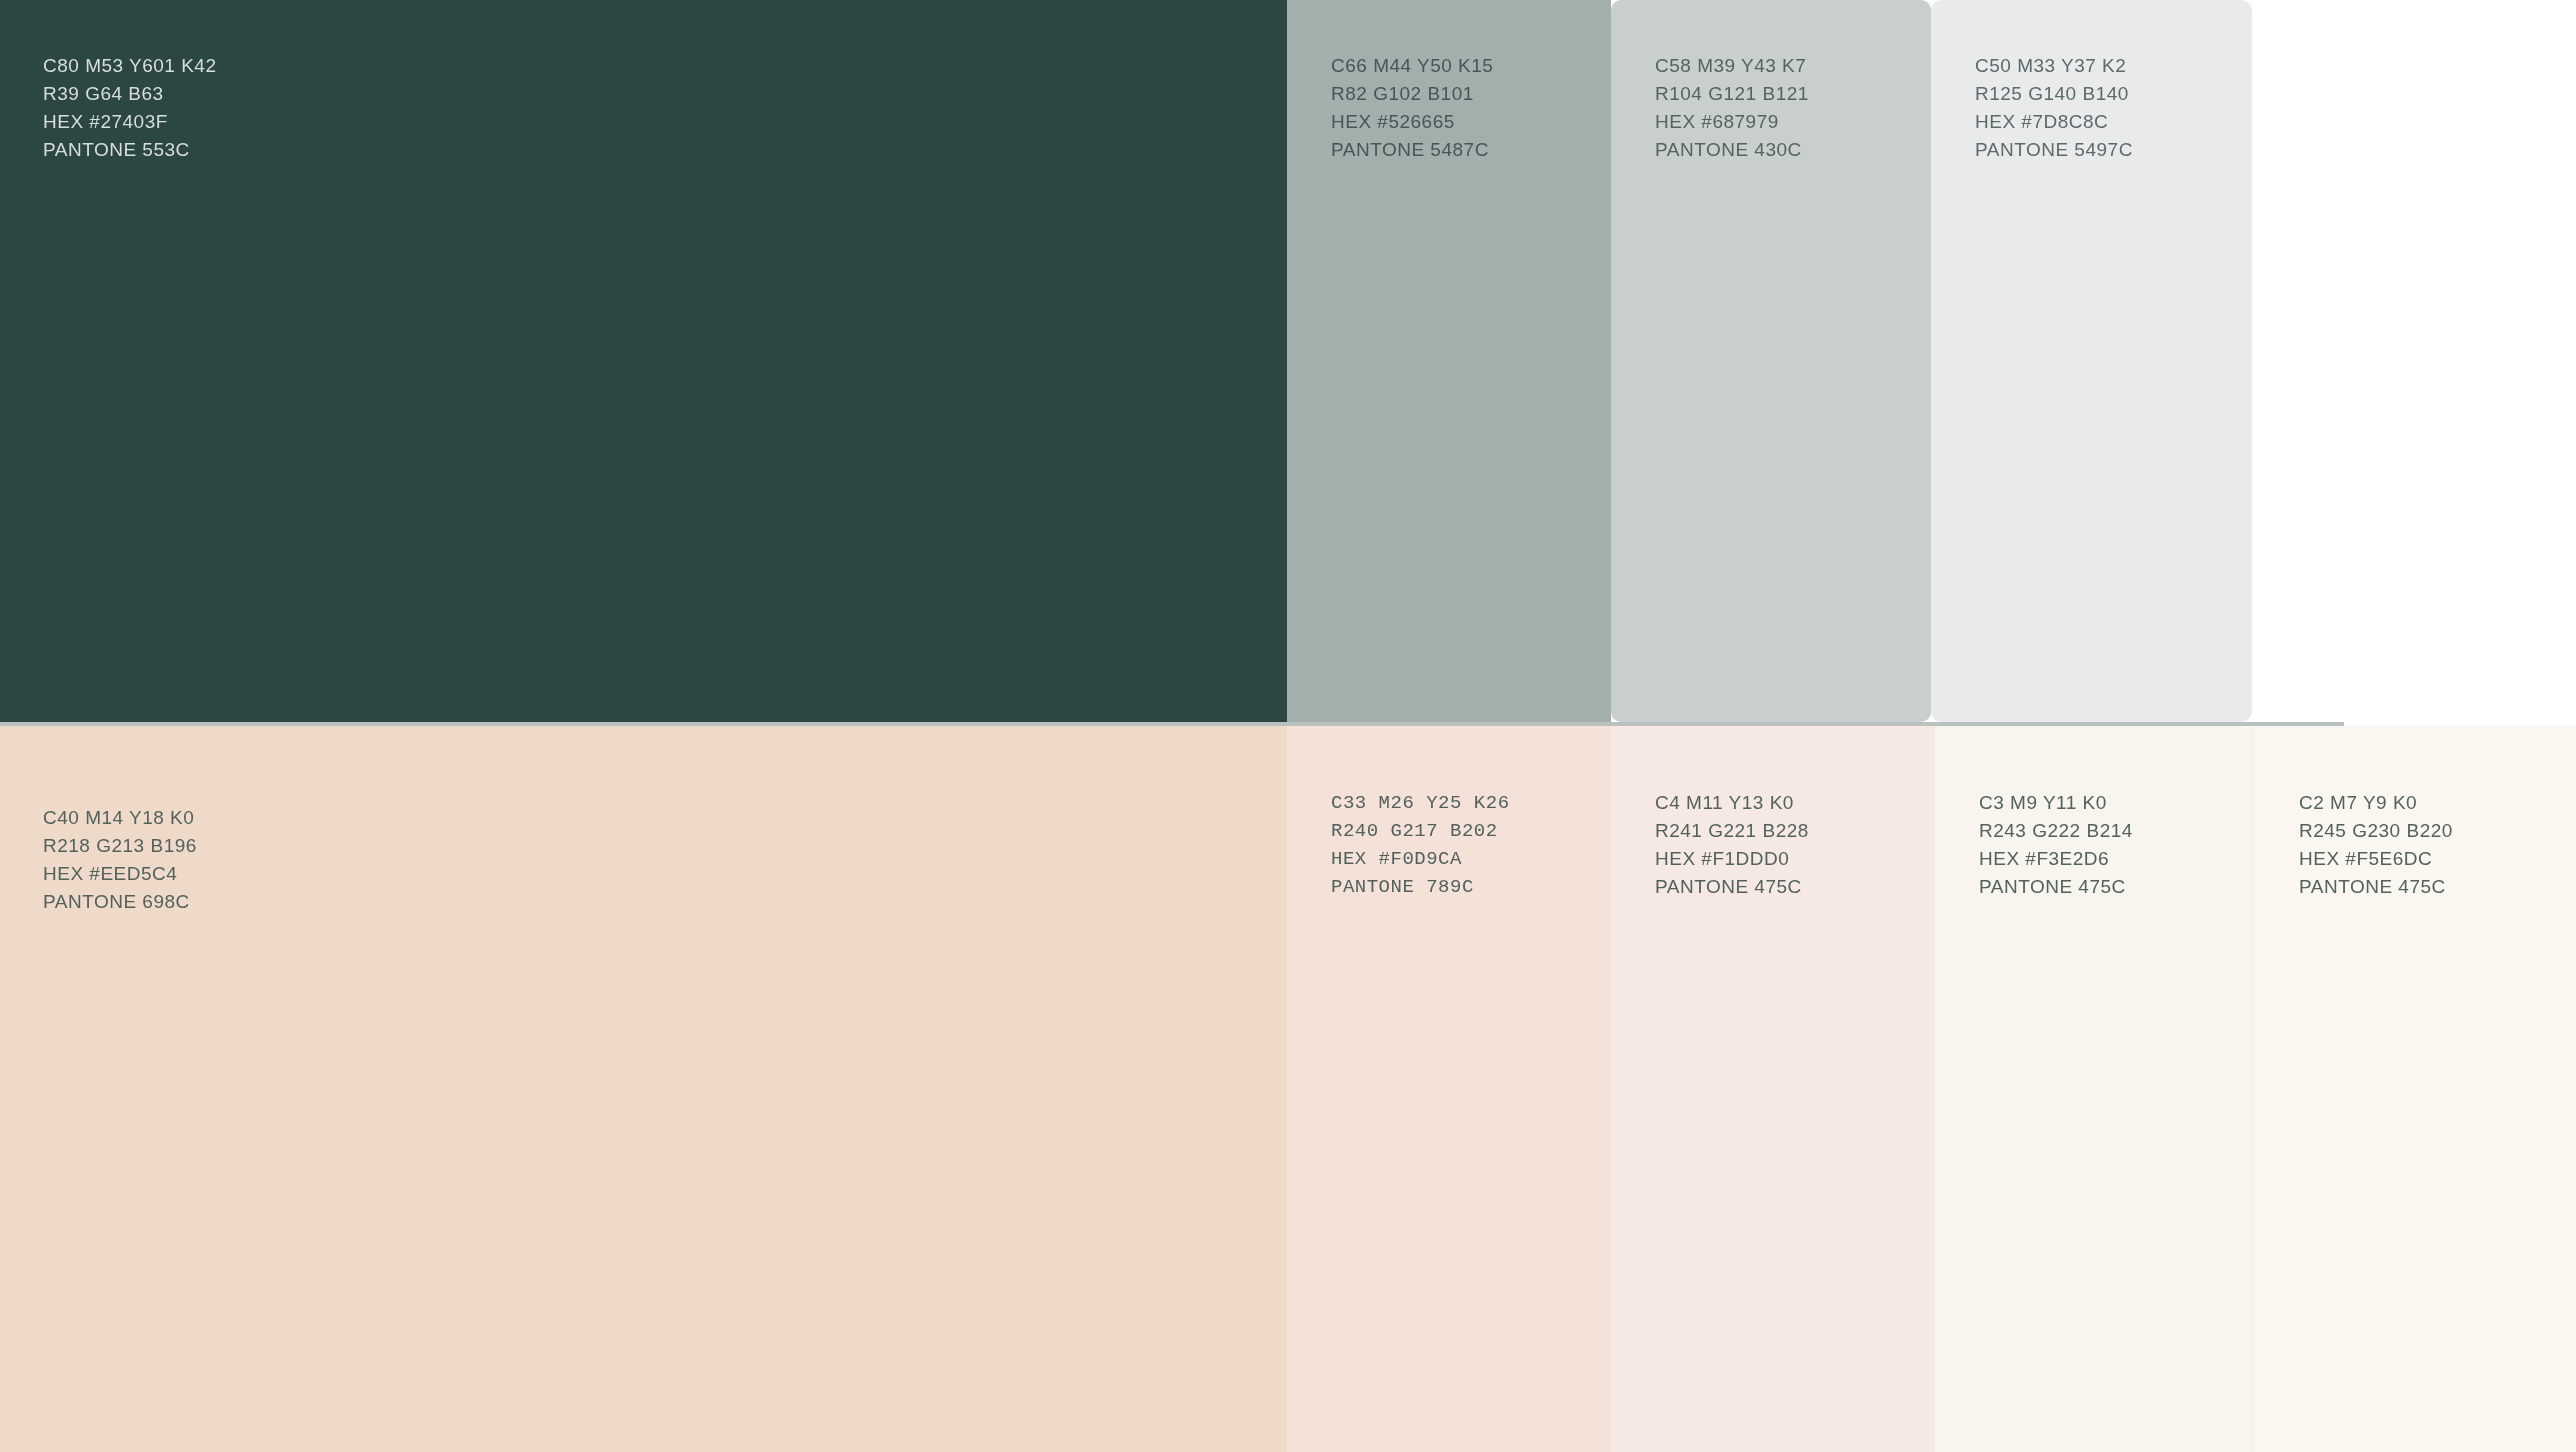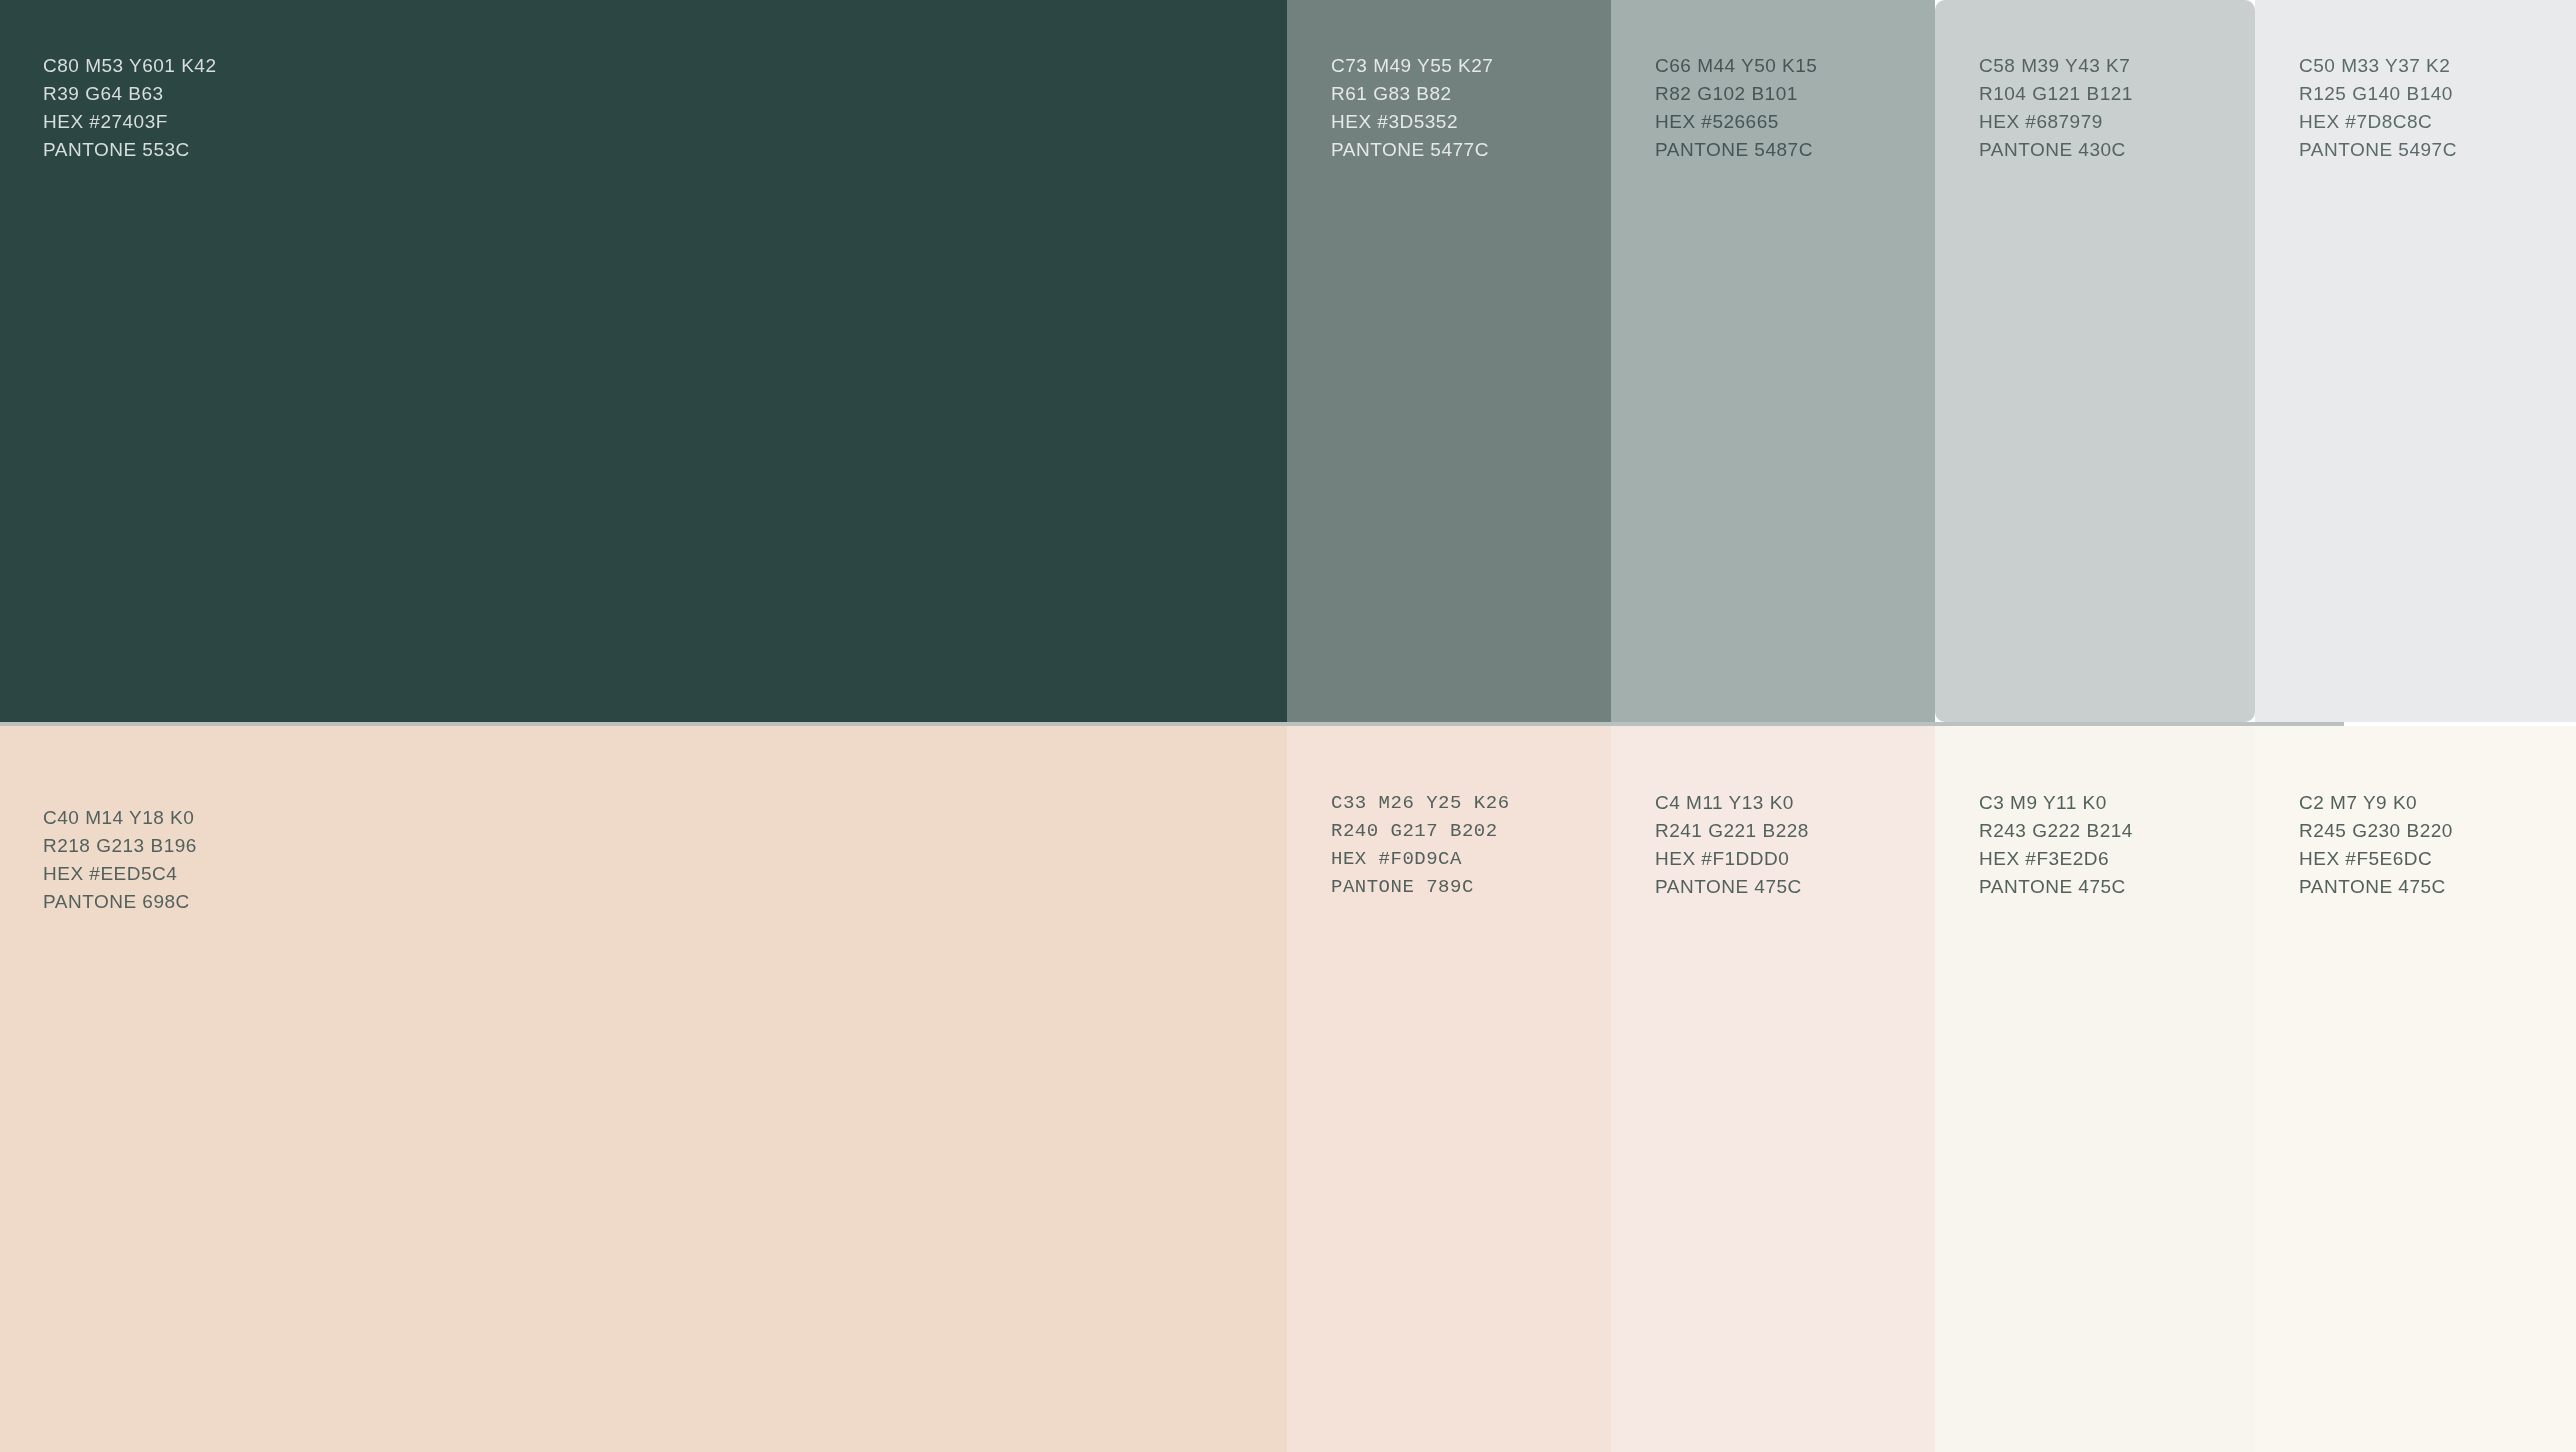--- a/index.html
+++ b/index.html
@@ -57,48 +57,40 @@
 
     <div class="swatch swatch-wide" style="background-color: rgb(44, 70, 68);">
       <div class="spec" style="color: rgb(215, 222, 220);">
         <div>C80 M53 Y601 K42</div>
         <div>R39 G64 B63</div>
         <div>HEX #27403F</div>
         <div>PANTONE 553C</div>
       </div>
     </div>
 
-    <div class="swatch swatch-narrow" style="background-color: rgb(114, 128, 126);">
-      <div class="spec" style="color: rgb(228, 233, 232);">
-        <div>C73 M49 Y55 K27</div>
-        <div>R61 G83 B82</div>
-        <div>HEX #3D5352</div>
-        <div>PANTONE 5477C</div>
-      </div>
-    </div>
 
     <div class="swatch swatch-narrow" style="background-color: rgb(162, 175, 173);">
       <div class="spec" style="color: rgb(70, 86, 84);">
         <div>C66 M44 Y50 K15</div>
         <div>R82 G102 B101</div>
         <div>HEX #526665</div>
         <div>PANTONE 5487C</div>
       </div>
     </div>
 
     <div class="swatch swatch-narrow-b" style="background-color: rgb(200, 207, 206); border-radius: 10px;">
       <div class="spec" style="color: rgb(85, 99, 95);">
         <div>C58 M39 Y43 K7</div>
         <div>R104 G121 B121</div>
         <div>HEX #687979</div>
         <div>PANTONE 430C</div>
       </div>
     </div>
 
-    <div class="swatch swatch-narrow-c" style="background-color: rgb(232, 234, 236);">
+    <div class="swatch swatch-narrow-c" style="background-color: rgb(232, 234, 236); border-radius: 11px;">
       <div class="spec" style="color: rgb(92, 106, 104);">
         <div>C50 M33 Y37 K2</div>
         <div>R125 G140 B140</div>
         <div>HEX #7D8C8C</div>
         <div>PANTONE 5497C</div>
       </div>
     </div>
 
   </div>
 

